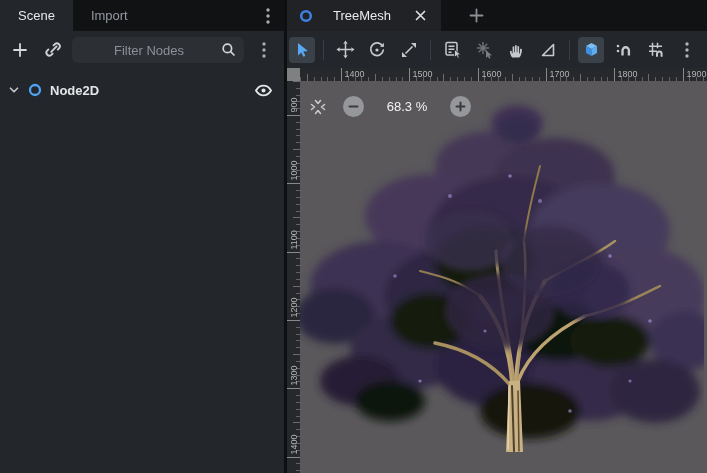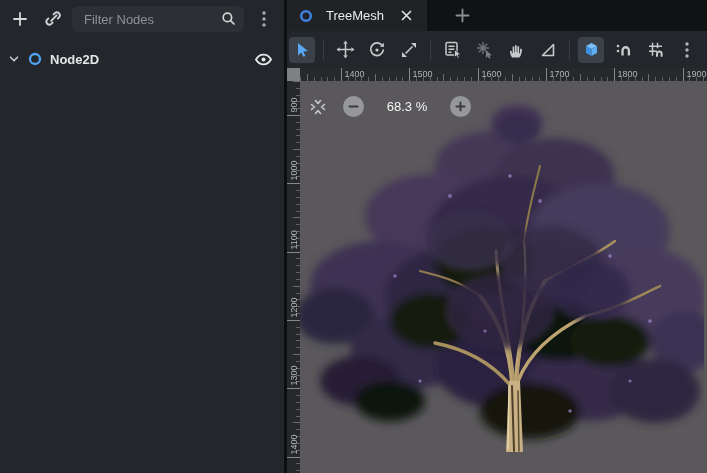--- a/index.html
+++ b/index.html
@@ -15,35 +15,35 @@
     font-size:13px; color:#9599a0; cursor:default; }
   .tab.active { background:#23262a; color:#e6e8ea; }
   .tabbar-menu { position:absolute; right:6px; top:0; height:31px; width:20px;
     display:flex; align-items:center; justify-content:center; }
 
   .dock-toolbar { height:38px; display:flex; align-items:center; padding:0 8px; gap:8px; flex:0 0 38px; }
   .icon-btn { width:24px; height:24px; display:flex; align-items:center; justify-content:center;
     border-radius:4px; background:transparent; border:none; }
   .filter-wrap { position:relative; flex:1; height:26px; }
   .filter-wrap input { width:100%; height:26px; background:#2c2f34; border:none; border-radius:6px;
-    color:#dddfe2; font-size:13px; padding:0 30px 0 12px; outline:none; font-family:"Liberation Sans",sans-serif; }
+    color:#dddfe2; font-size:13px; padding:0 30px 0 12px; outline:none; font-family:"Liberation Sans",sans-serif;text-align:center; }
   .filter-wrap input::placeholder { color:#8d9197; }
   .filter-search-icon { position:absolute; right:8px; top:5px; }
 
   .scene-tree { flex:1; padding-top:10px; }
   .tree-row { position:relative; height:22px; display:flex; align-items:center; font-size:13px; color:#e4e6e8; }
   .tree-row .hl { position:absolute; left:28px; right:40px; top:1px; bottom:1px; border-radius:4px; background:#33373d; }
   .tree-row > * { position:relative; }
   .row-label { margin-left:8px; flex:1;font-weight:bold; }
   .eye-btn { width:26px; height:22px; display:flex; align-items:center; justify-content:center; margin-right:8px; }
 
   
   .main-panel { position:relative; flex:1; height:473px; display:flex; flex-direction:column; background:#23262a; }
   .scene-tabbar { height:31px; background:#101213; display:flex; align-items:stretch; flex:0 0 31px; }
-  .scene-tab { display:flex; align-items:center; gap:13px; padding:0 12px 0 12px; background:#202226; color:#e8eaec; font-size:13px; }
+  .scene-tab { display:flex; align-items:center; gap:20px; padding:0 12px 0 12px; background:#202226; color:#e8eaec; font-size:13px; }
   .tab-close { width:18px; height:18px; display:flex; align-items:center; justify-content:center; border-radius:3px; }
   .new-tab-btn { width:30px; display:flex; align-items:center; justify-content:center; margin-left:20px; }
 
   .canvas-toolbar { height:37px; background:#23262a; display:flex; align-items:center; padding-left:2px; gap:6px; flex:0 0 37px; }
   .tool-btn { width:26px; height:26px; border-radius:4px; display:flex; align-items:center; justify-content:center;
     background:transparent; border:none; flex:0 0 26px; }
   .tool-btn.active { background:#3b4148; }
   .tb-sep { width:1px; height:20px; background:#3a3e44; margin:0 2px; flex:0 0 1px; }
 
   .canvas-area { position:relative; flex:1; overflow:hidden; }
@@ -60,20 +60,35 @@
   .center-view { width:20px; height:20px; display:flex; align-items:center; justify-content:center; margin-right:15px; }
   .zoom-minus { margin-right:6px; } .zoom-plus { margin-left:6px; }
   svg { display:block; }
 </style>
 </head>
 <body>
 
 <div class="app">
 
   <div class="left-panel">
+    <div class="tabbar">
+      <div class="tab active">
+        <span>Scene</span>
+      </div>
+      <div class="tab">
+        <span>Import</span>
+      </div>
+      <div class="tabbar-menu">
+        <svg width="4" height="16" viewBox="0 0 4 16">
+          <circle cx="2" cy="2" r="1.7" fill="#a7aaae"></circle>
+            <circle cx="2" cy="8" r="1.7" fill="#a7aaae"></circle>
+            <circle cx="2" cy="14" r="1.7" fill="#a7aaae"></circle>
+        </svg>
+      </div>
+    </div>
 
     <div class="dock-toolbar">
       <button class="icon-btn">
         <svg width="16" height="16" viewBox="0 0 16 16">
           <path d="M8 2v12M2 8h12" stroke="#d6d8da" stroke-width="1.8" stroke-linecap="round"></path>
         </svg>
       </button>
       <button class="icon-btn">
         <svg width="17" height="17" viewBox="0 0 17 17">
           <g stroke="#cfd1d4" stroke-width="1.9" fill="none" stroke-linecap="round">

